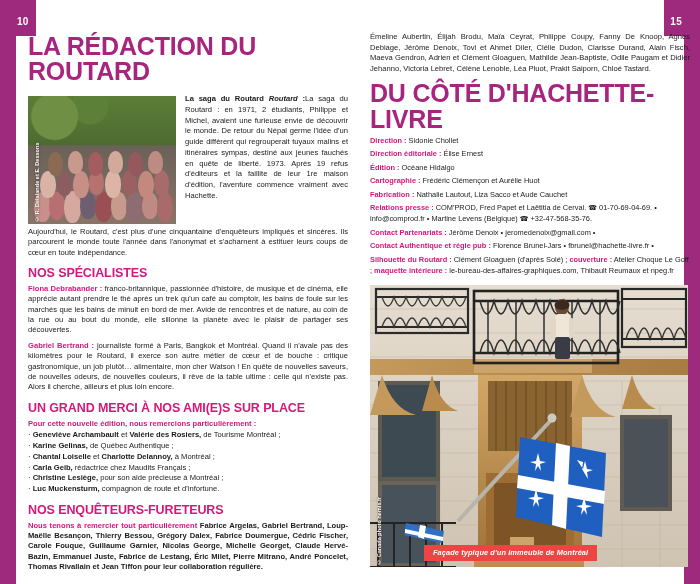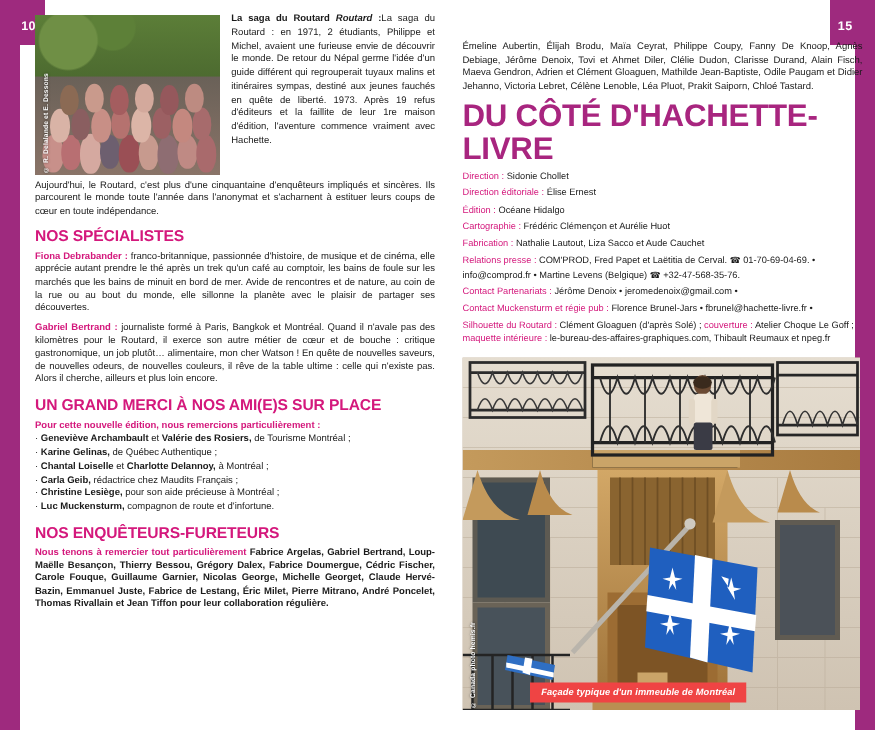--- a/index.html
+++ b/index.html
@@ -117,21 +117,21 @@
   
   .credits{
     font-size:7.6px;line-height:1.4;color:#1a1a1a;
     text-align:justify;margin-top:32px;
   }
   .hach-list{margin-top:2px;}
   .hach-list p{
     font-size:7.4px;line-height:1.48;margin:0 0 2.5px 0;
     color:#1a1a1a;
   }
-  .hach-list .lbl{color:#D4187C;font-weight:normal;text-align:right;}
+  .hach-list .lbl{color:#D4187C;font-weight:bold;text-align:right;}
   .phone-ico{font-size:7px;letter-spacing:0;}
 
   
   .photo-right{
     position:relative;
     width:318px;height:282px;
     margin-top:9px;
     overflow:hidden;
     background:#cdbfae;
   }
@@ -151,20 +151,21 @@
 <div class="edge-bar right"></div>
 <div class="edge-notch notch-left"></div>
 <div class="edge-notch notch-right"></div>
 <div class="page-num left">10</div>
 <div class="page-num right">15</div>
 
 <div class="sheet">
 
   <div class="col col-left">
 
+    <h1 class="title">LA RÉDACTION DU ROUTARD</h1>
 
     <div class="intro-wrap">
 
       <div class="photo-left">
         <div class="ph-l-bg"></div>
         <div class="ph-l-people">
           <span class="ppl" style="left:6px;  bottom:2px;  width:17px;height:30px;background:#c8908a;"></span>
           <span class="ppl" style="left:21px; bottom:4px;  width:16px;height:28px;background:#b86f72;"></span>
           <span class="ppl" style="left:36px; bottom:1px;  width:17px;height:32px;background:#d5a9a0;"></span>
           <span class="ppl" style="left:52px; bottom:5px;  width:16px;height:27px;background:#6d5f6f;"></span>
@@ -244,21 +245,21 @@
       <p><span class="lbl">Édition :</span><span> Océane Hidalgo</span></p>
       <p><span class="lbl">Cartographie :</span><span> Frédéric Clémençon et Aurélie Huot</span></p>
       <p><span class="lbl">Fabrication :</span><span> Nathalie Lautout, Liza Sacco et Aude Cauchet</span></p>
 
       <p>
         <span class="lbl">Relations presse :</span><span> COM'PROD, Fred Papet et Laëtitia de Cerval. </span><span class="phone-ico">☎</span><span> 01-70-69-04-69.</span>
         <span>• info@comprod.fr • Martine Levens (Belgique) </span><span class="phone-ico">☎</span><span> +32-47-568-35-76.</span>
       </p>
 
       <p><span class="lbl">Contact Partenariats :</span><span> Jérôme Denoix • jeromedenoix@gmail.com •</span></p>
-      <p><span class="lbl">Contact Muckensturm et régie pub :</span><span> Florence Brunel-Jars • fbrunel@hachette-livre.fr •</span></p>
+      <p><span class="lbl">Contact Authentique et régie pub :</span><span> Florence Brunel-Jars • fbrunel@hachette-livre.fr •</span></p>
 
       <p>
         <span class="lbl">Silhouette du Routard :</span><span> Clément Gloaguen (d'après Solé) ; </span><span class="lbl">couverture :</span><span> Atelier Choque Le Goff ; </span><span class="lbl">maquette intérieure :</span><span> le-bureau-des-affaires-graphiques.com, Thibault Reumaux et npeg.fr</span>
       </p>
     </div>
 
     <div class="photo-right">
       <svg viewBox="0 0 318 282" width="318" height="282">
         <defs>
           <linearGradient id="stoneG" x1="0" y1="0" x2="0" y2="1">

